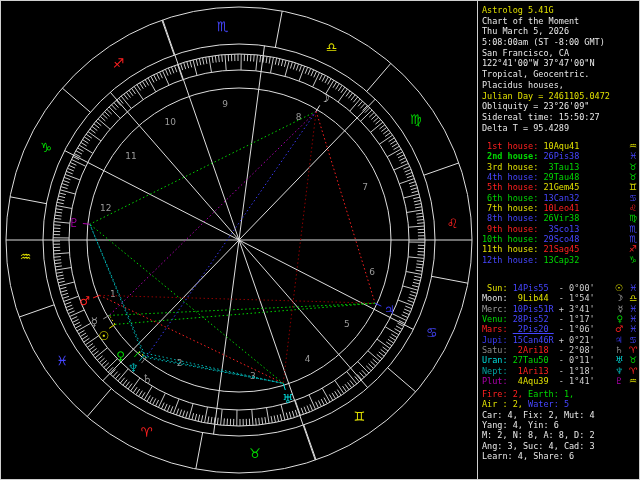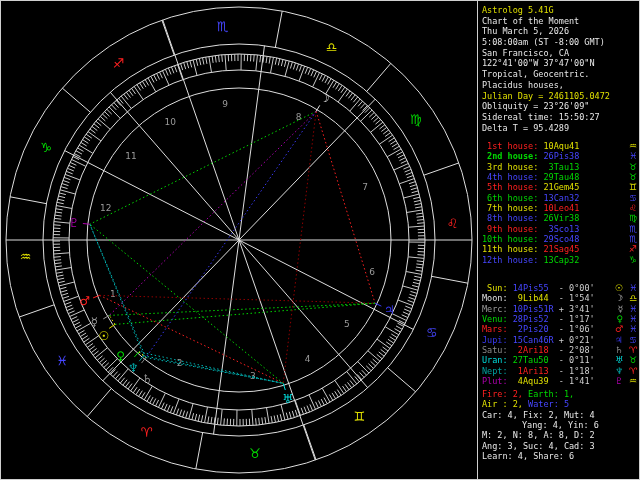--- a/index.html
+++ b/index.html
@@ -506,30 +506,30 @@
         <div class="sb-line lh-r"><span style="color: rgb(255, 32, 32);"> 9th house: </span><span style="color: rgb(70, 70, 255);"> 3Sco13</span><span class="g g2" style="color: rgb(70, 70, 255);">♏</span></div>
         <div class="sb-line lh-r"><span style="color: rgb(0, 216, 0);">10th house: </span><span style="color: rgb(70, 70, 255);">29Sco48</span><span class="g g2" style="color: rgb(70, 70, 255);">♏</span></div>
         <div class="sb-line lh-r"><span style="color: rgb(224, 224, 0);">11th house: </span><span style="color: rgb(255, 32, 32);">21Sag45</span><span class="g g2" style="color: rgb(255, 32, 32);">♐</span></div>
         <div class="sb-line lh-r"><span style="color: rgb(70, 70, 255);">12th house: </span><span style="color: rgb(0, 216, 0);">13Cap32</span><span class="g g2" style="color: rgb(0, 216, 0);">♑</span></div>
       </div>
     <div class="block" id="blk-planets" style="top:283px">
         <div class="sb-line lh-r"><span style="color: rgb(224, 224, 0);"> Sun: </span><span style="color: rgb(70, 70, 255);">14Pis55 </span><span style="color: rgb(208, 208, 208);"> - 0°00'</span><span class="g g1" style="color: rgb(224, 224, 0);">☉</span><span class="g g2" style="color: rgb(70, 70, 255);">♓</span></div>
         <div class="sb-line lh-r"><span style="color: rgb(224, 224, 224);">Moon: </span><span style="color: rgb(224, 224, 0);"> 9Lib44 </span><span style="color: rgb(208, 208, 208);"> - 1°54'</span><span class="g g1" style="color: rgb(224, 224, 224);">☽</span><span class="g g2" style="color: rgb(224, 224, 0);">♎</span></div>
         <div class="sb-line lh-r"><span style="color: rgb(154, 154, 154); text-align: center;">Merc: </span><span style="color: rgb(70, 70, 255);">10Pis51R</span><span style="color: rgb(208, 208, 208);"> + 3°41'</span><span class="g g1" style="color: rgb(154, 154, 154);">☿</span><span class="g g2" style="color: rgb(70, 70, 255);">♓</span></div>
         <div class="sb-line lh-r"><span style="color: rgb(0, 216, 0);">Venu: </span><span style="color: rgb(70, 70, 255);">28Pis52 </span><span style="color: rgb(208, 208, 208);"> - 1°17'</span><span class="g g1" style="color: rgb(0, 216, 0);">♀</span><span class="g g2" style="color: rgb(70, 70, 255);">♓</span></div>
-        <div class="sb-line lh-r"><span style="color: rgb(255, 32, 32);">Mars: </span><span style="color: rgb(70, 70, 255);"> 2Pis20 </span><span style="color: rgb(208, 208, 208);"> - 1°06'</span><span class="g g1" style="color: rgb(255, 32, 32);">♂</span><span class="g g2" style="color: rgb(70, 70, 255);">♓</span></div>
+        <div class="sb-line lh-r"><span style="color: rgb(255, 32, 32);">Mars: </span><span style="color: rgb(70, 70, 255); text-decoration: underline;"> 2Pis20 </span><span style="color: rgb(208, 208, 208);"> - 1°06'</span><span class="g g1" style="color: rgb(255, 32, 32);">♂</span><span class="g g2" style="color: rgb(70, 70, 255);">♓</span></div>
         <div class="sb-line lh-r"><span style="color: rgb(56, 56, 240);">Jupi: </span><span style="color: rgb(70, 70, 255);">15Can46R</span><span style="color: rgb(208, 208, 208);"> + 0°21'</span><span class="g g1" style="color: rgb(56, 56, 240);">♃</span><span class="g g2" style="color: rgb(70, 70, 255);">♋</span></div>
         <div class="sb-line lh-r"><span style="color: rgb(138, 138, 138);">Satu: </span><span style="color: rgb(255, 32, 32);"> 2Ari18 </span><span style="color: rgb(208, 208, 208);"> - 2°08'</span><span class="g g1" style="color: rgb(138, 138, 138);">♄</span><span class="g g2" style="color: rgb(255, 32, 32);">♈</span></div>
         <div class="sb-line lh-r"><span style="color: rgb(0, 222, 222);">Uran: </span><span style="color: rgb(0, 216, 0);">27Tau50 </span><span style="color: rgb(208, 208, 208);"> - 0°11'</span><span class="g g1" style="color: rgb(0, 222, 222);">♅</span><span class="g g2" style="color: rgb(0, 216, 0);">♉</span></div>
         <div class="sb-line lh-r"><span style="color: rgb(0, 160, 160);">Nept: </span><span style="color: rgb(255, 32, 32);"> 1Ari13 </span><span style="color: rgb(208, 208, 208);"> - 1°18'</span><span class="g g1" style="color: rgb(0, 160, 160);">♆</span><span class="g g2" style="color: rgb(255, 32, 32);">♈</span></div>
         <div class="sb-line lh-r"><span style="color: rgb(176, 0, 176);">Plut: </span><span style="color: rgb(224, 224, 0);"> 4Aqu39 </span><span style="color: rgb(208, 208, 208);"> - 1°41'</span><span class="g g1" style="color: rgb(176, 0, 176);">♇</span><span class="g g2" style="color: rgb(224, 224, 0);">♒</span></div>
       </div>
     <div class="block" id="blk-stats" style="top:389px">
         <div class="sb-line lh-r"><span style="color: rgb(255, 32, 32);">Fire: 2, </span><span style="color: rgb(0, 216, 0); margin-top: 44px;">Earth: 1,</span></div>
         <div class="sb-line lh-r"><span style="color: rgb(224, 224, 0); margin-top: 16px;">Air : 2, </span><span style="color: rgb(70, 70, 255);">Water: 5</span></div>
         <div class="sb-line lh-r"><span style="color: rgb(232, 232, 232);">Car: 4, Fix: 2, Mut: 4</span></div>
-        <div class="sb-line lh-r"><span style="color: rgb(232, 232, 232); margin-left: 40px;">Yang: 4, Yin: 6</span></div>
+        <div class="sb-line lh-r"><span style="color: rgb(232, 232, 232);">Yang: 4, Yin: 6</span></div>
         <div class="sb-line lh-r"><span style="color: rgb(232, 232, 232);">M: 2, N: 8, A: 8, D: 2</span></div>
         <div class="sb-line lh-r"><span style="color: rgb(232, 232, 232);">Ang: 3, Suc: 4, Cad: 3</span></div>
         <div class="sb-line lh-r"><span style="color: rgb(232, 232, 232);">Learn: 4, Share: 6</span></div>
       </div>
   </div>
 </div>
 
 </body></html>

